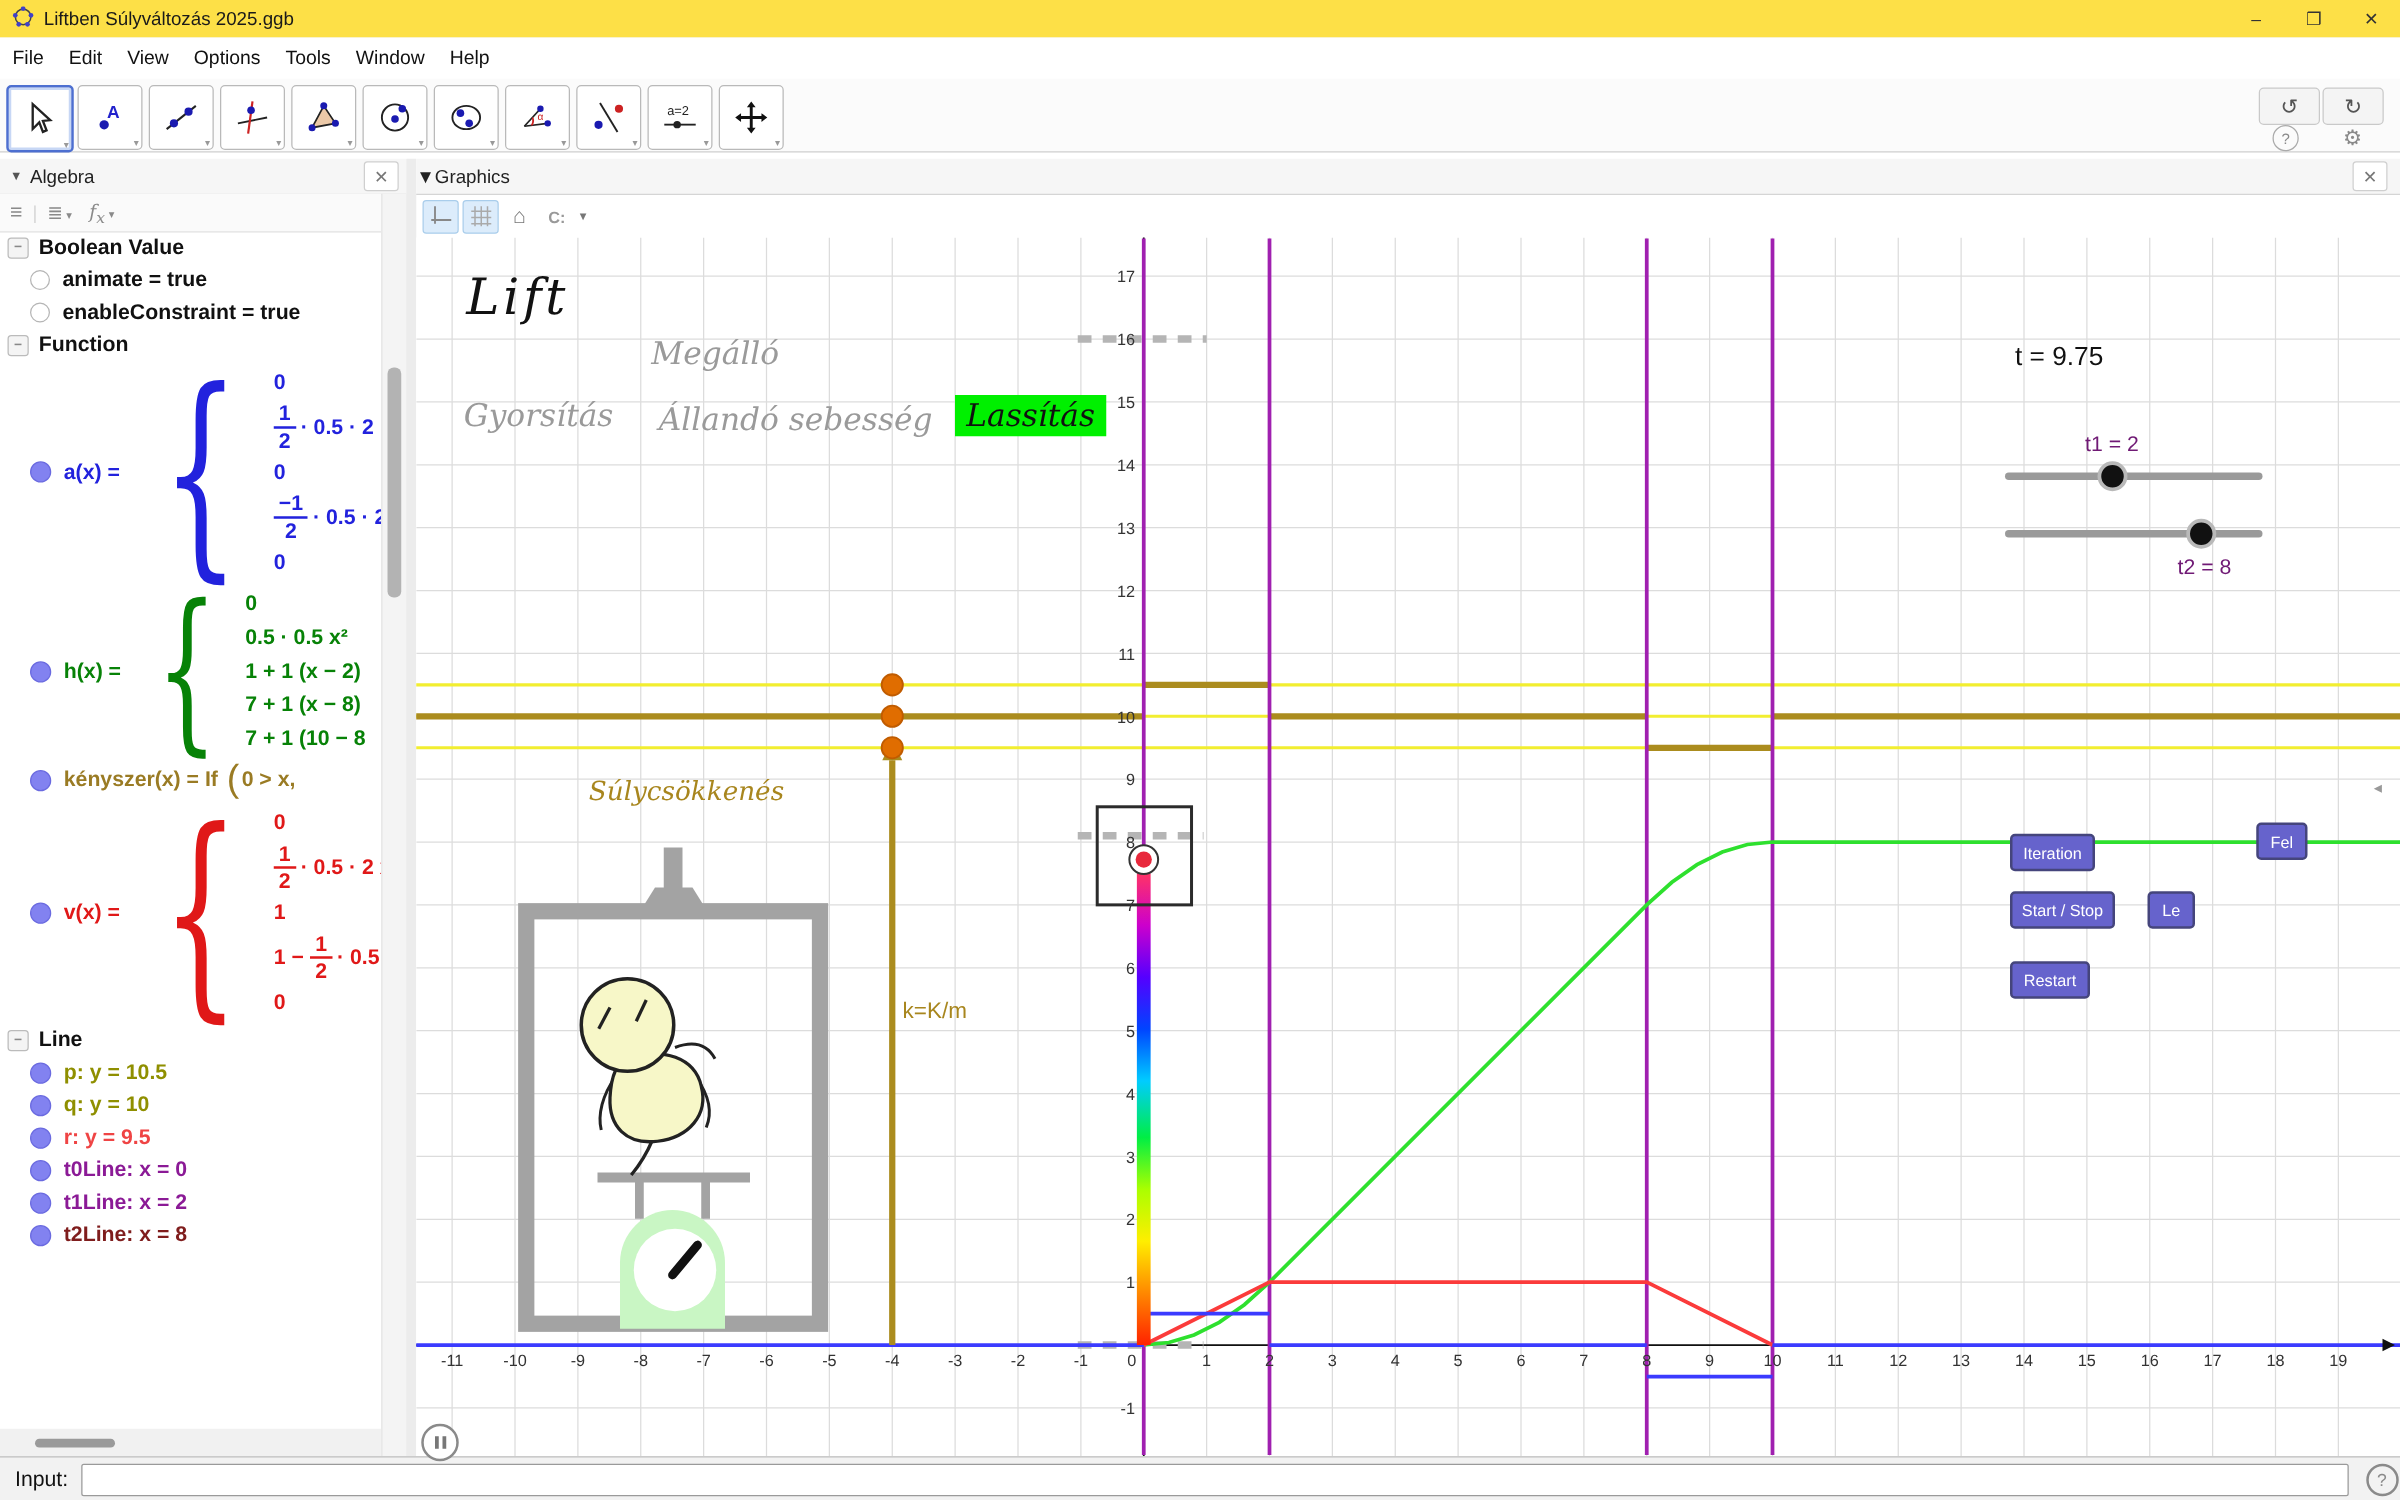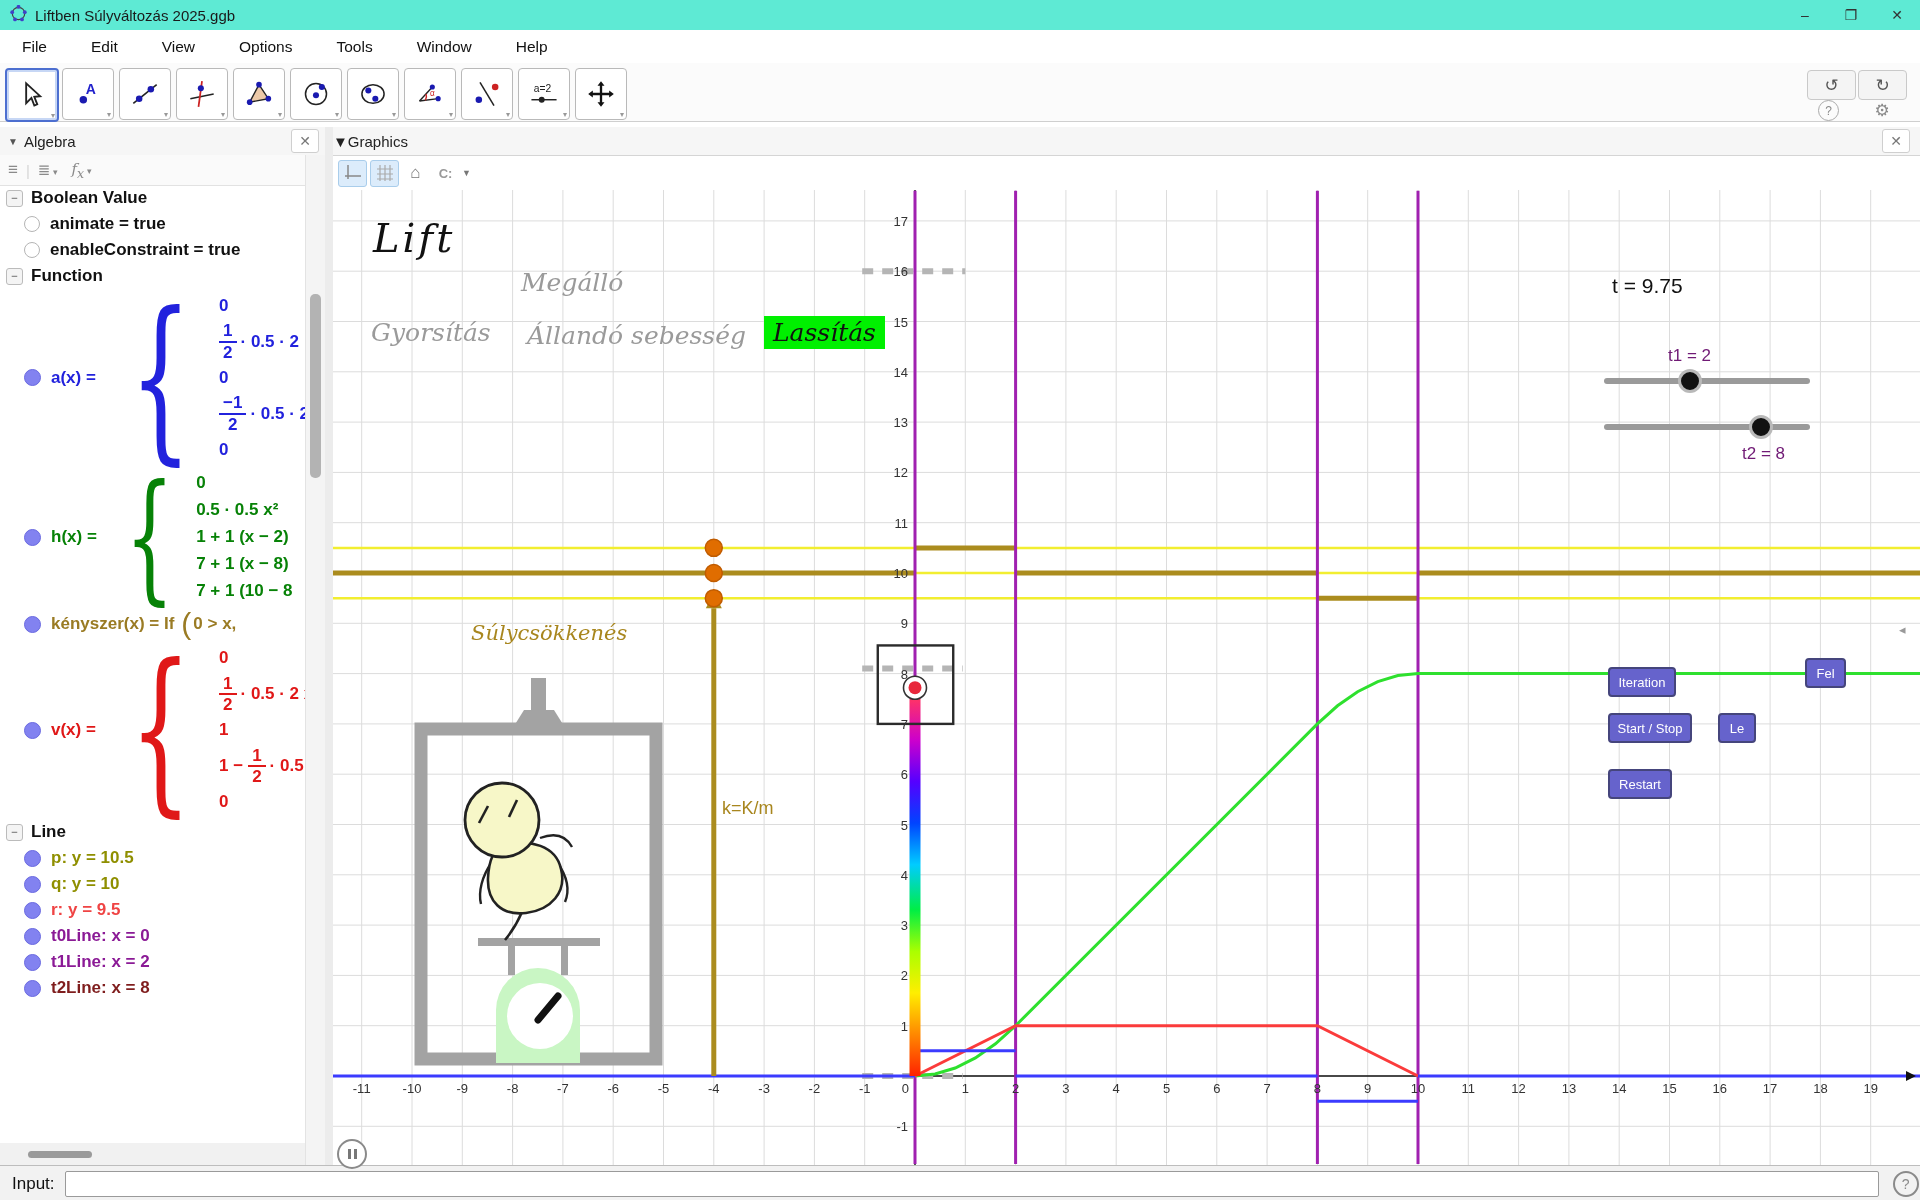--- a/index.html
+++ b/index.html
@@ -1,26 +1,26 @@
 <!DOCTYPE html>
 <html><head>
 <meta charset="utf-8">
 <style>
   html,body{margin:0;padding:0;width:1920px;height:1200px;overflow:hidden;
     font-family:"Liberation Sans",sans-serif;background:#fff;}
   
-  #titlebar{position:absolute;left:0;top:0;width:1920px;height:30px;background:#5eead4;
+  #titlebar{position:absolute;left:0;top:0;width:1920px;height:30px;background:#fde047;
     border-bottom:1px solid #e8e8e8;display:flex;align-items:center;font-size:15px;color:#1a1a1a;}
   #titlebar .appicon{margin:0 8px 0 10px;}
   #win-controls{position:absolute;right:0;top:0;height:30px;display:flex;}
   .winbtn{width:46px;height:30px;display:flex;align-items:center;justify-content:center;
     font-size:14px;color:#333;}
   #menubar{position:absolute;left:0;top:30px;width:1920px;height:33px;background:#fff;
     display:flex;align-items:center;font-size:15.5px;color:#111;}
-  .menu-item{padding:0 22px;height:33px;display:flex;align-items:center;}
+  .menu-item{padding:0 10px;height:33px;display:flex;align-items:center;}
   
   #toolbar{position:absolute;left:0;top:63px;width:1920px;height:58px;background:#fbfbfb;
     border-bottom:1px solid #cfcfcf;}
   .tool{position:absolute;top:5px;width:50px;height:50px;background:#fff;border:1px solid #b9b9b9;
     border-radius:4px;display:flex;align-items:center;justify-content:center;}
   .tool.selected{border:2px solid #4d6fd0;box-shadow:0 0 0 2px #c7d7f5 inset;}
   .tool .dd{position:absolute;right:2px;bottom:0px;font-size:8px;color:#999;}
   .histbtn{position:absolute;width:47px;height:28px;background:#f4f4f4;border:1px solid #c9c9c9;
     border-radius:4px;display:flex;align-items:center;justify-content:center;font-size:17px;color:#555;}
   .minibtn{position:absolute;width:24px;height:24px;display:flex;align-items:center;justify-content:center;

